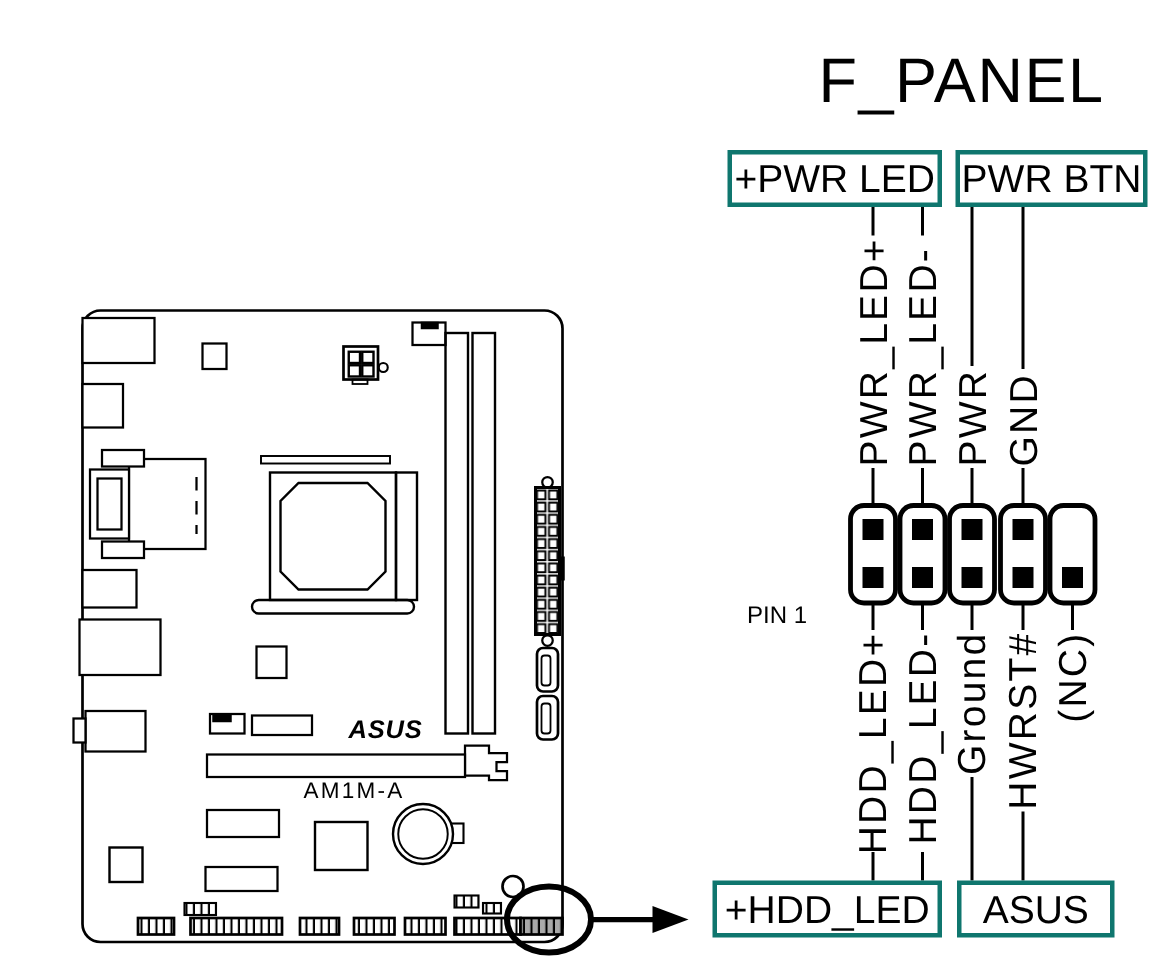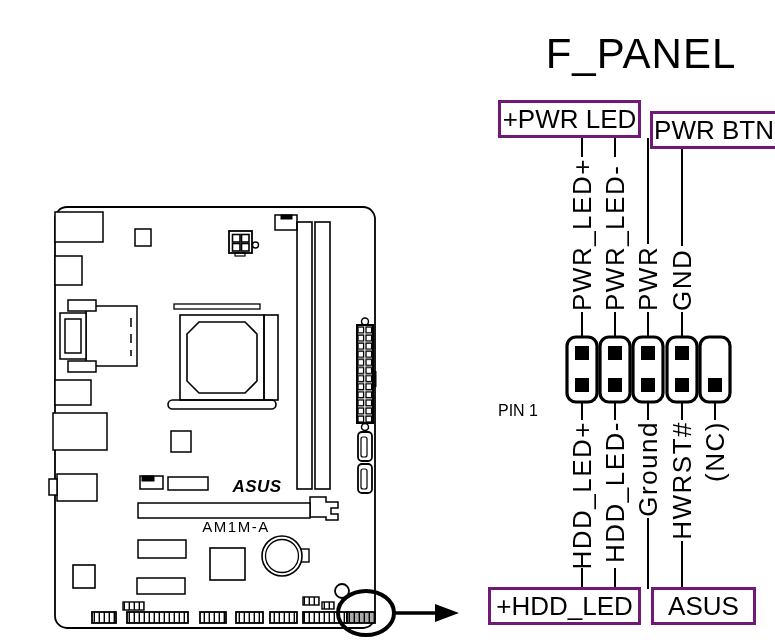--- a/index.html
+++ b/index.html
@@ -7,25 +7,25 @@
     position:relative; width:775px; height:644px; background:#ffffff;
     font-family:"Liberation Sans", sans-serif; color:#000; overflow:hidden;
   }
   .stage svg { position:absolute; left:0; top:0; }
   .diagram-title {
     position:absolute; left:481px; top:30px; width:320px;
     font-size:42px; letter-spacing:1px; text-align:center; white-space:nowrap;
   }
   .cbox {
     position:absolute; box-sizing:border-box; background:#fff;
-    border:3px solid #701a75; display:flex; align-items:center; justify-content:center;
-    font-size:26px; white-space:nowrap;margin-left:13px;
+    border:3px solid #0f766e; display:flex; align-items:center; justify-content:center;
+    font-size:26px; white-space:nowrap;
   }
   .box-pwrled { left:485px; top:100px; width:143px; height:38px; }
-  .box-pwrbtn { left:637px; top:111px; width:128px; height:38px; }
+  .box-pwrbtn { left:637px; top:100px; width:128px; height:38px; }
   .box-hddled { left:475px; top:587px; width:153px; height:38px; }
   .box-reset  { left:638px; top:587px; width:105px; height:38px; }
   .pin1 {
     position:absolute; left:498px; top:402px; width:64px;
     font-size:16px; white-space:nowrap;
   }
   .vlabel {
     position:absolute; font-size:26px; line-height:26px; height:26px;
     letter-spacing:1.5px; white-space:nowrap;
   }

